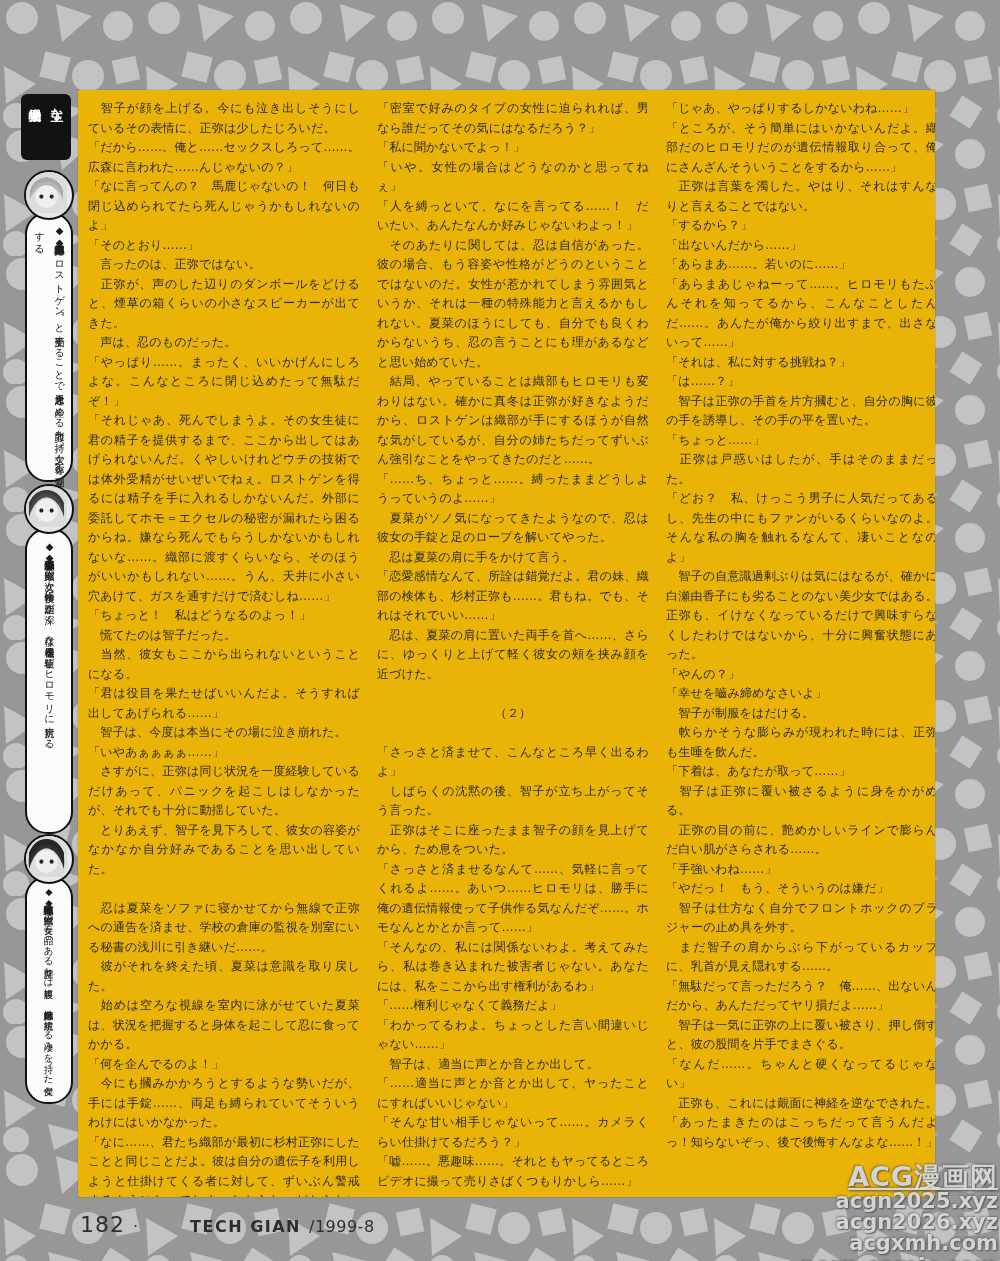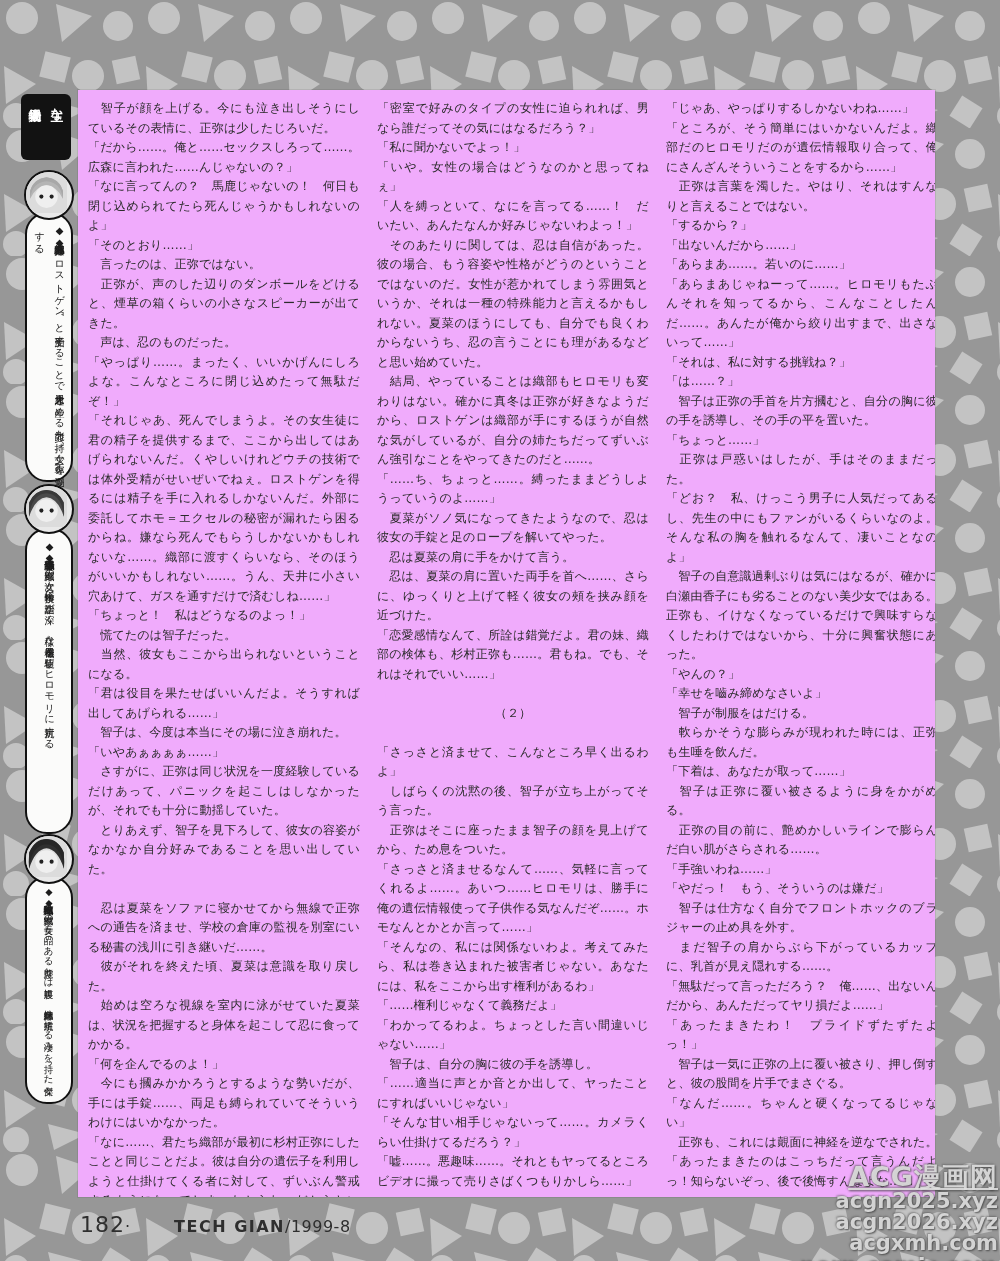--- a/index.html
+++ b/index.html
@@ -2,21 +2,21 @@
 <html lang="ja"><head>
 <meta charset="utf-8">
 <style>
   html,body{margin:0;padding:0;}
   body{width:1000px;height:1261px;position:relative;overflow:hidden;
        font-family:"DejaVu Sans",sans-serif;background:#979797;}
   .pattern-bg{position:absolute;left:0;top:0;width:1000px;height:1261px;z-index:0;}
 
   
   .sheet{position:absolute;left:78px;top:90px;width:857px;height:1107px;
-         background:#f0abfc;z-index:1;overflow:hidden;
+         background:#eab308;z-index:1;overflow:hidden;
          box-shadow:0 0 0 1px rgba(0,0,0,0.08);}
   .cols{display:flex;gap:17px;padding:9px 10px;}
   .col{width:272px;flex:0 0 272px;}
   .para{margin:0;font-size:12px;line-height:19.5px;color:#2b2b2b;
         text-align:justify;letter-spacing:0.2px;word-break:break-all;}
   .para.center{text-align:center;}
   .para.spacer{height:19.5px;}
 
   
   .v{writing-mode:vertical-rl;}
@@ -30,21 +30,21 @@
   .capsule{position:absolute;left:25px;width:44px;background:#fbfbfa;
            border:2px solid #111;border-radius:22px;z-index:2;
            display:flex;justify-content:center;}
   .capsule .v{font-size:10px;line-height:20px;color:#1c1c1c;padding:11px 0;
               text-align:justify;}
   .capsule .char-name{font-weight:bold;}
   .capsule.c3 .v{font-size:9.5px;line-height:19px;padding:8px 0;}
 
   
   .footer{position:absolute;left:80px;top:1212px;z-index:2;color:#2e2e2e;
-          display:flex;align-items:baseline;}
+          display:flex;align-items:baseline;gap:8px;}
   .footer .pageno{font-size:22px;letter-spacing:1px;}
   .footer .dot{font-size:16px;}
   .footer .mag{font-weight:bold;font-size:16px;letter-spacing:1.5px;padding-left:44px;}
   .footer .issue{font-size:16px;letter-spacing:0.5px;}
 
   
   .watermark{position:absolute;right:0px;top:1163px;z-index:5;text-align:right;
              font-weight:bold;color:rgba(222,222,222,0.92);
              text-shadow:1px 1px 2px rgba(70,70,70,0.9),-1px -1px 2px rgba(90,90,90,0.6);
              line-height:1.02;padding-right:2px;}
@@ -163,33 +163,33 @@
     <div class="col">
         <p class="para">「密室で好みのタイプの女性に迫られれば、男なら誰だってその気にはなるだろう？」</p>
         <p class="para">「私に聞かないでよっ！」</p>
         <p class="para">「いや。女性の場合はどうなのかと思ってねぇ」</p>
         <p class="para">「人を縛っといて、なにを言ってる……！　だいたい、あんたなんか好みじゃないわよっ！」</p>
         <p class="para">　そのあたりに関しては、忍は自信があった。彼の場合、もう容姿や性格がどうのということではないのだ。女性が惹かれてしまう雰囲気というか、それは一種の特殊能力と言えるかもしれない。夏菜のほうにしても、自分でも良くわからないうち、忍の言うことにも理があるなどと思い始めていた。</p>
         <p class="para">　結局、やっていることは織部もヒロモリも変わりはない。確かに真冬は正弥が好きなようだから、ロストゲンは織部が手にするほうが自然な気がしているが、自分の姉たちだってずいぶん強引なことをやってきたのだと……。</p>
         <p class="para">「……ち、ちょっと……。縛ったままどうしようっていうのよ……」</p>
         <p class="para">　夏菜がソノ気になってきたようなので、忍は彼女の手錠と足のロープを解いてやった。</p>
         <p class="para">　忍は夏菜の肩に手をかけて言う。</p>
+        <p class="para">「恋愛感情なんて、所詮は錯覚だよ。君の妹、織部の検体も、杉村正弥も……。君もね。でも、それはそれでいい……」</p>
         <p class="para">　忍は、夏菜の肩に置いた両手を首へ……、さらに、ゆっくりと上げて軽く彼女の頰を挟み顔を近づけた。</p>
-        <p class="para">「恋愛感情なんて、所詮は錯覚だよ。君の妹、織部の検体も、杉村正弥も……。君もね。でも、それはそれでいい……」</p>
         <p class="para spacer"></p>
         <p class="para center">（２）</p>
         <p class="para spacer"></p>
         <p class="para">「さっさと済ませて、こんなところ早く出るわよ」</p>
         <p class="para">　しばらくの沈黙の後、智子が立ち上がってそう言った。</p>
         <p class="para">　正弥はそこに座ったまま智子の顔を見上げてから、ため息をついた。</p>
         <p class="para">「さっさと済ませるなんて……、気軽に言ってくれるよ……。あいつ……ヒロモリは、勝手に俺の遺伝情報使って子供作る気なんだぞ……。ホモなんとかとか言って……」</p>
         <p class="para">「そんなの、私には関係ないわよ。考えてみたら、私は巻き込まれた被害者じゃない。あなたには、私をここから出す権利があるわ」</p>
         <p class="para">「……権利じゃなくて義務だよ」</p>
         <p class="para">「わかってるわよ。ちょっとした言い間違いじゃない……」</p>
-        <p class="para">　智子は、自分の胸に彼の手を誘導し。</p>
+        <p class="para">　智子は、適当に声とか音とか出して。</p>
         <p class="para">「……適当に声とか音とか出して、ヤったことにすればいいじゃない」</p>
         <p class="para">「そんな甘い相手じゃないって……。カメラくらい仕掛けてるだろう？」</p>
         <p class="para">「嘘……。悪趣味……。それともヤってるところビデオに撮って売りさばくつもりかしら……」</p>
       </div>
     <div class="col">
         <p class="para">「じゃあ、やっぱりするしかないわね……」</p>
         <p class="para">「ところが、そう簡単にはいかないんだよ。織部だのヒロモリだのが遺伝情報取り合って、俺にさんざんそういうことをするから……」</p>
         <p class="para">　正弥は言葉を濁した。やはり、それはすんなりと言えることではない。</p>
         <p class="para">「するから？」</p>
         <p class="para">「出ないんだから……」</p>
@@ -207,21 +207,20 @@
         <p class="para">　智子が制服をはだける。</p>
         <p class="para">　軟らかそうな膨らみが現われた時には、正弥も生唾を飲んだ。</p>
         <p class="para">「下着は、あなたが取って……」</p>
         <p class="para">　智子は正弥に覆い被さるように身をかがめる。</p>
         <p class="para">　正弥の目の前に、艶めかしいラインで膨らんだ白い肌がさらされる……。</p>
         <p class="para">「手強いわね……」</p>
         <p class="para">「やだっ！　もう、そういうのは嫌だ」</p>
         <p class="para">　智子は仕方なく自分でフロントホックのブラジャーの止め具を外す。</p>
         <p class="para">　まだ智子の肩からぶら下がっているカップに、乳首が見え隠れする……。</p>
         <p class="para">「無駄だって言っただろう？　俺……、出ないんだから、あんただってヤリ損だよ……」</p>
-        <p class="para">「あったまきたわ！　プライドずたずたよっ！」</p>
         <p class="para">　智子は一気に正弥の上に覆い被さり、押し倒すと、彼の股間を片手でまさぐる。</p>
         <p class="para">「なんだ……。ちゃんと硬くなってるじゃない」</p>
         <p class="para">　正弥も、これには覿面に神経を逆なでされた。</p>
         <p class="para">「あったまきたのはこっちだって言うんだよっ！知らないぞっ、後で後悔すんなよな……！」</p>
       </div>
   </div>
 </div>
 
 <div class="footer">
   <span class="pageno">182</span>

